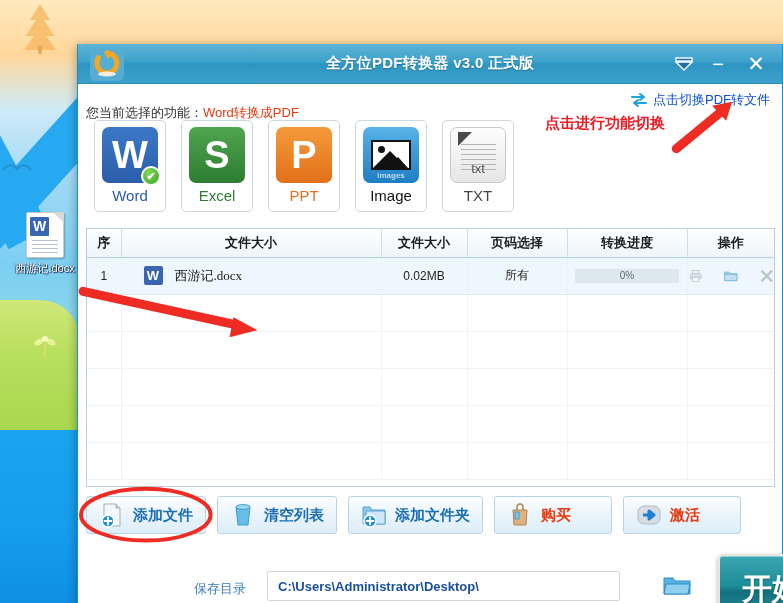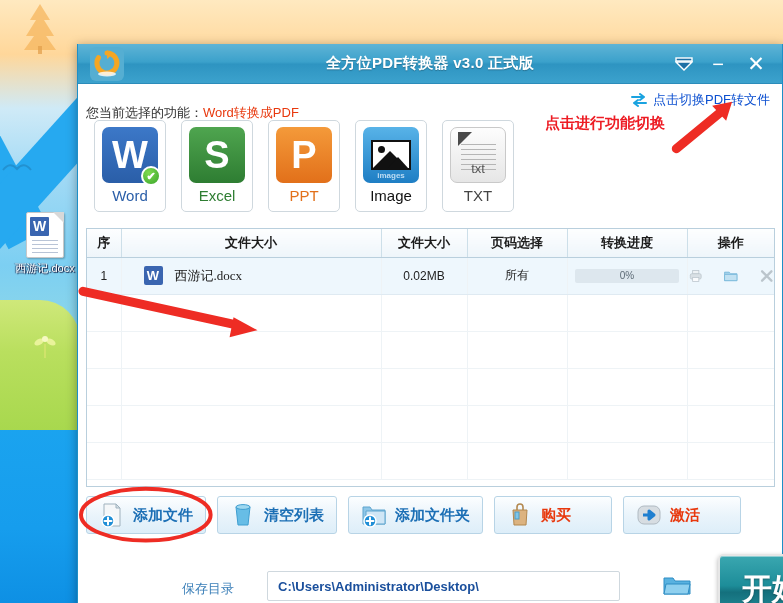--- a/index.html
+++ b/index.html
@@ -259,21 +259,21 @@
   .act-btn .lbl { font-size: 15px; font-family: "Liberation Serif", serif; font-weight: bold; }
   .lbl-blue { color: #1c6fb5; }
   .lbl-red  { color: #e8380d; }
   .act-ico { width: 26px; height: 26px; flex: none; }
 
   
   #save-row {
     position: absolute; left: 8px; top: 510px; right: 8px; height: 66px;
   }
   #save-label {
-    position: absolute; left: 96px; top: 26px; font-size: 13px; color: #3b7fb8;
+    position: absolute; left: 108px; top: 26px; font-size: 13px; color: #3b7fb8;
   }
   #path-input {
     position: absolute; left: 181px; top: 17px; width: 353px; height: 30px;
     border: 1px solid #cfd8de; background: #fff; border-radius: 2px;
     font-size: 13px; font-weight: bold; color: #1a4f9c; padding-left: 10px;
     font-family: "Liberation Sans", sans-serif;
   }
   #browse-folder {
     position: absolute; left: 576px; top: 19px; width: 30px; height: 26px; cursor: pointer;
   }

